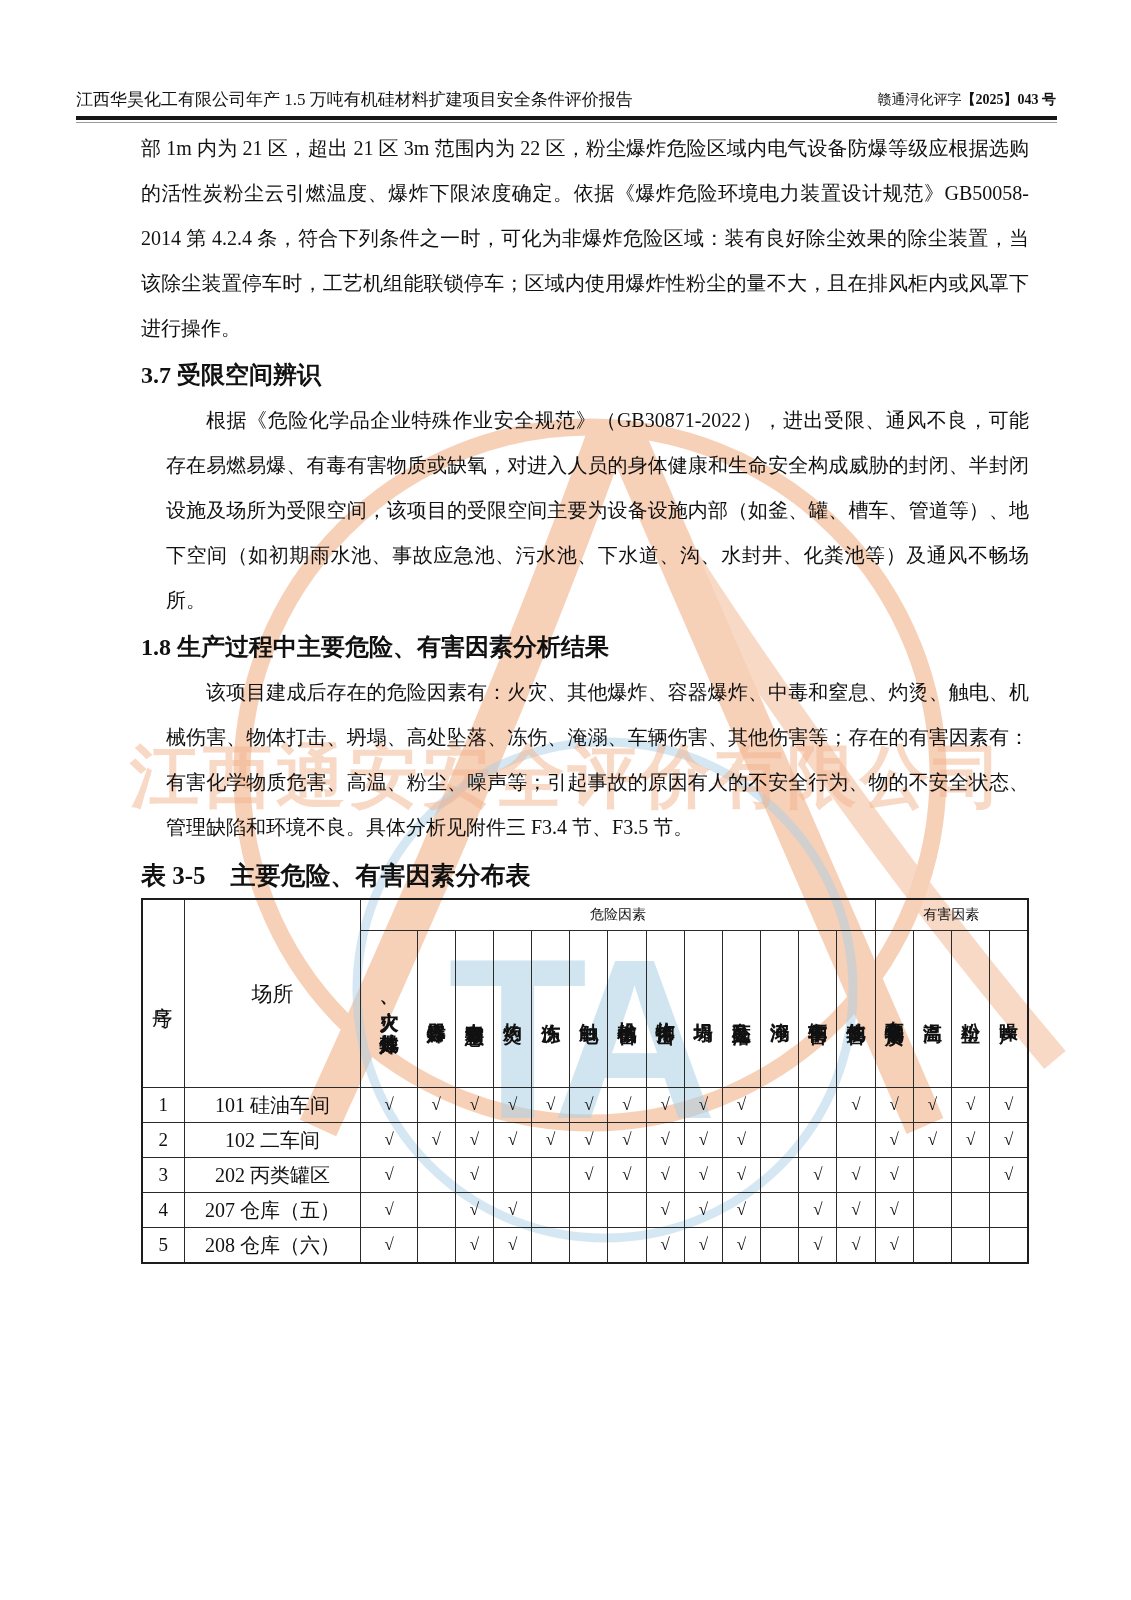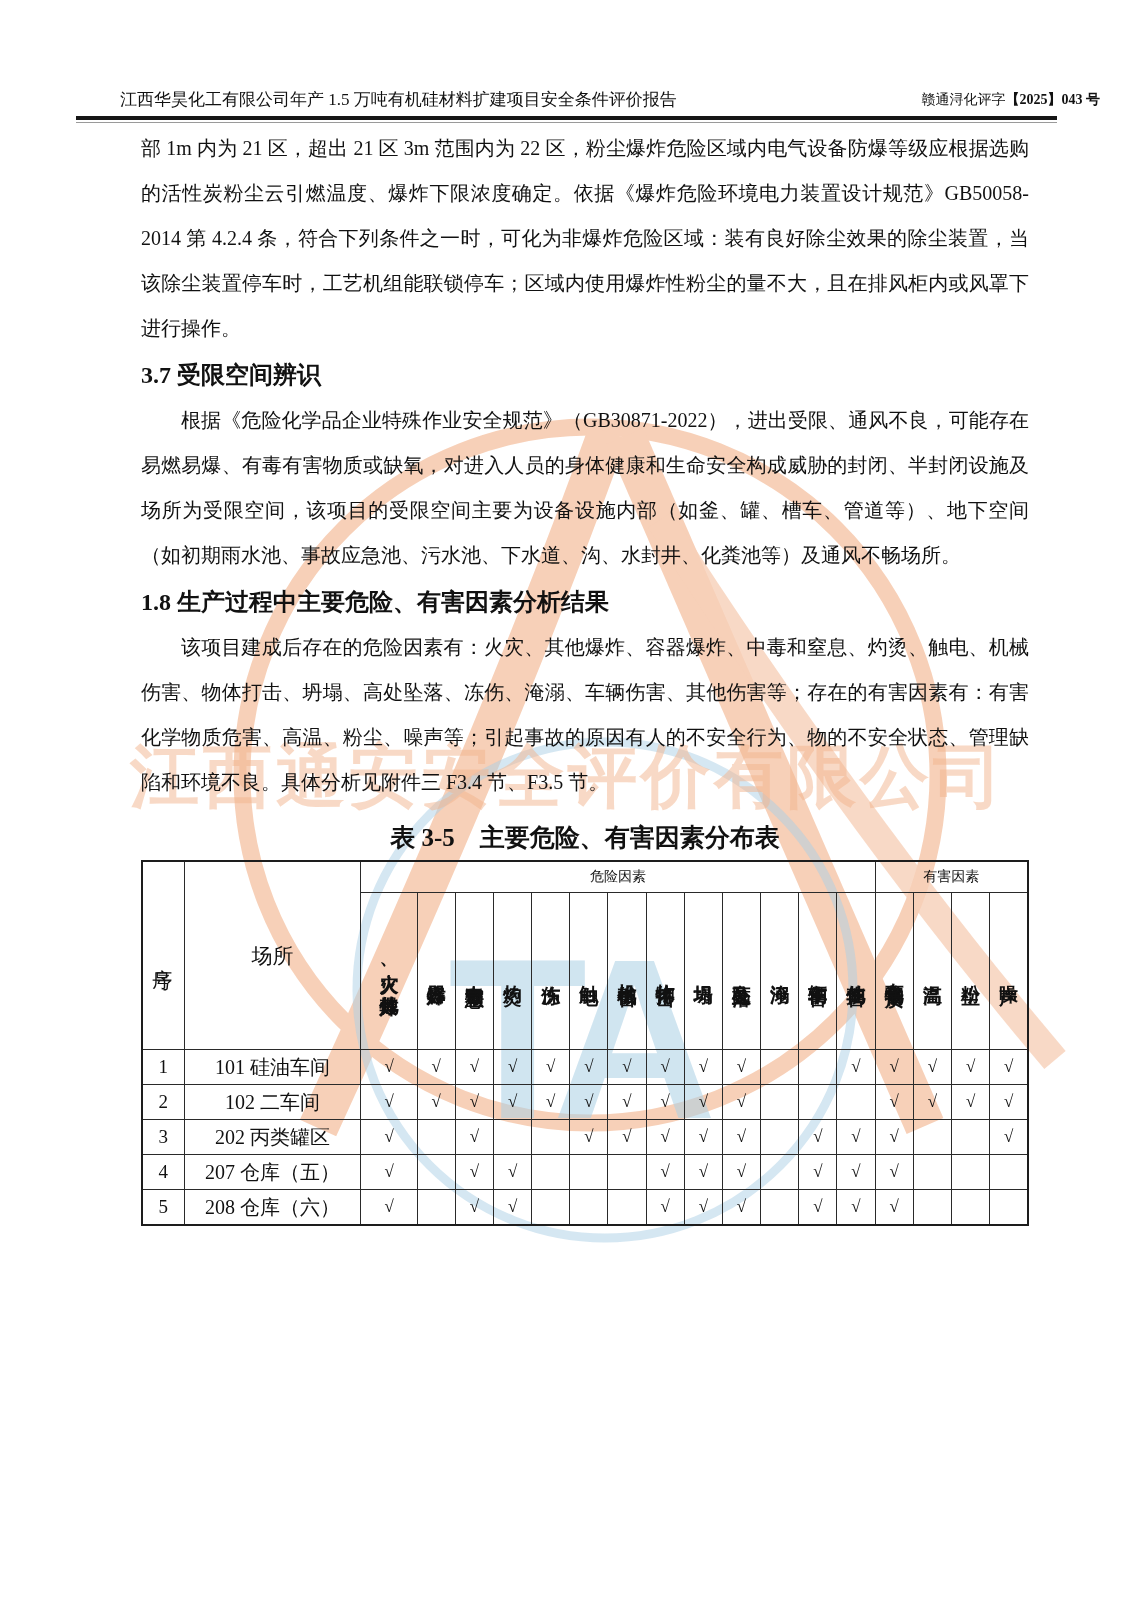--- a/index.html
+++ b/index.html
@@ -11,43 +11,43 @@
     overflow:hidden;
     font-family:"Liberation Serif","DejaVu Serif",serif;
     color:#111;
   }
   
   .wm{position:absolute;left:0;top:0;width:1131px;height:1600px;z-index:0;pointer-events:none;}
   
   .hdr{
     position:absolute;left:76px;top:88px;width:980px;z-index:1;
     display:flex;justify-content:space-between;align-items:flex-end;
-    font-size:17px;line-height:24px;margin-left:44px;
+    font-size:17px;line-height:24px;
   }
   .hdr .right{font-size:14px;}
   .hdr .right b{font-weight:bold;}
   .hdr-rule{
     position:absolute;left:76px;top:116px;width:981px;height:4px;background:#161616;z-index:1;
   }
   .hdr-rule:after{content:"";position:absolute;left:0;top:6px;width:100%;height:1px;background:#9a9a9a;}
   
   .content{
     position:absolute;left:141px;top:126px;width:888px;z-index:1;
   }
   .content p{
     margin:0;font-size:20px;line-height:45px;
     text-align:justify;text-justify:inter-ideograph;
   }
-  .content p.ind{text-indent:2em;}
+  .content p.ind{text-indent:2em;margin-left:25px;}
   .content h3{
     margin:2px 0 0 0;font-size:24px;line-height:45px;font-weight:bold;
     font-family:"Liberation Serif","DejaVu Serif",serif;
   }
   .tbl-title{
-    margin:13px 0 2px 0;text-align:center;font-size:25px;line-height:40px;font-weight:bold;
+    margin:6px 0 2px 0;text-align:left;font-size:25px;line-height:40px;font-weight:bold;
   }
   
   table.hz{
     width:888px;border-collapse:collapse;table-layout:fixed;
     border:2px solid #1d1d1d;background:transparent;
   }
   table.hz th,table.hz td{
     border:1px solid #2a2a2a;padding:0;text-align:center;vertical-align:middle;
     font-weight:normal;
   }

